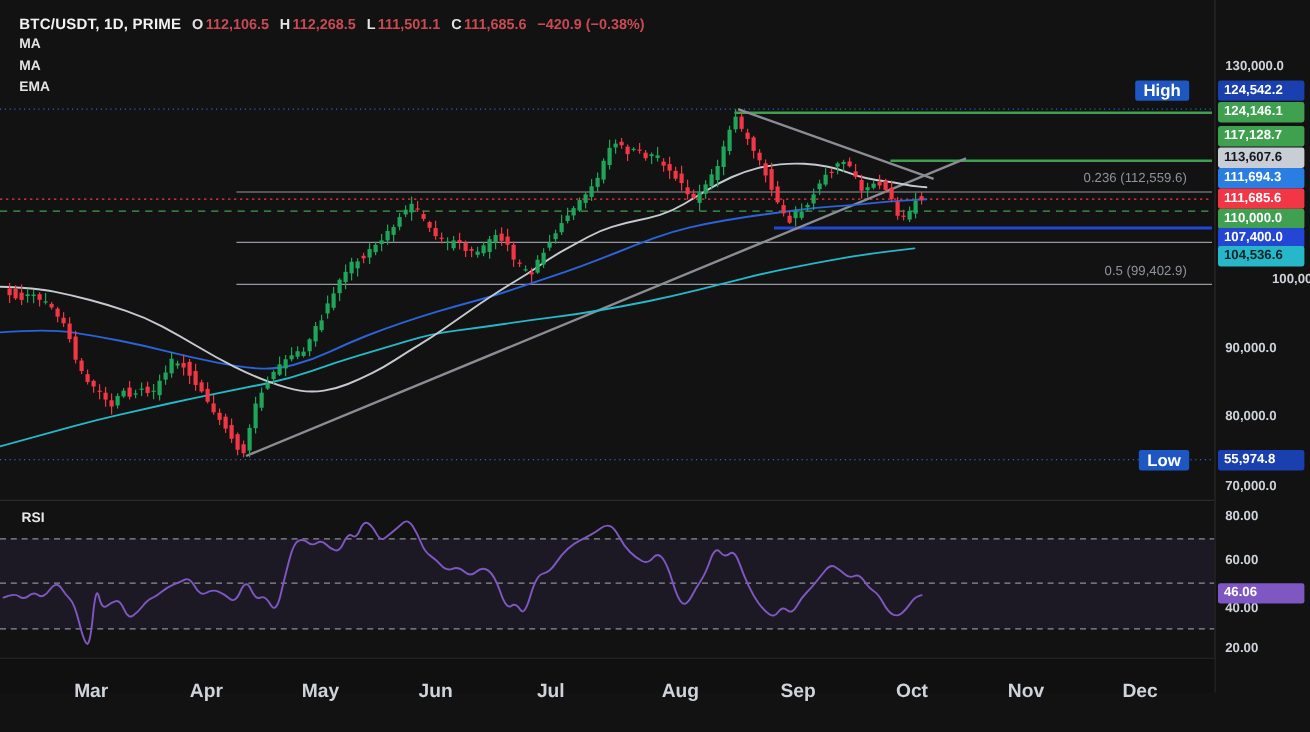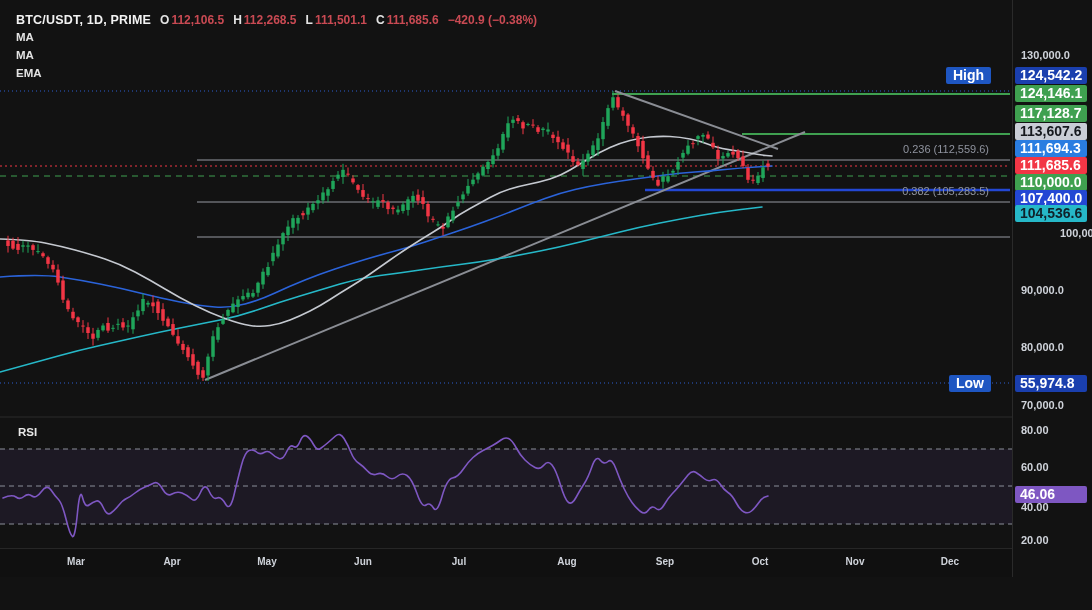--- a/index.html
+++ b/index.html
@@ -5,37 +5,37 @@
   html,body{margin:0;padding:0;background:#0c0c0c;}
   *{box-sizing:border-box;}
   #app{position:relative;width:1092px;height:610px;background:#121212;overflow:hidden;
        font-family:"Liberation Sans",sans-serif;-webkit-font-smoothing:antialiased;}
   #chart-wrap{position:absolute;left:0;top:0;width:1076px;height:577px;}
   #chart-svg{position:absolute;left:0;top:0;}
   
   #axis-col{position:absolute;left:1012px;top:0;width:80px;height:577px;border-left:1px solid #2a2a2a;}
   .tick{position:absolute;left:8px;height:14px;line-height:14px;font-size:11px;font-weight:600;color:#cfd3da;white-space:nowrap;}
   .tag{position:absolute;left:2px;right:5px;height:17px;line-height:17px;border-radius:2px;
-       font-size:14px;font-weight:700;padding:0 5px;white-space:nowrap;}
+       font-size:11px;font-weight:700;padding:0 5px;white-space:nowrap;}
   .side-tag{position:absolute;right:85px;height:17px;line-height:17px;border-radius:2px;background:#1e56c2;
        color:#fff;font-size:14px;font-weight:700;padding:0 7px;}
   
   #legend{position:absolute;left:16px;top:13px;color:#e8e8e8;font-size:12px;}
   .sym-row{display:flex;align-items:baseline;gap:9px;white-space:nowrap;}
   .sym{font-weight:700;font-size:12.5px;color:#f2f2f2;letter-spacing:.2px;}
   .k{font-weight:700;color:#e3e3e3;}
   .v{color:#c94a53;font-weight:600;margin-left:-7px;}
   .chg{color:#c94a53;font-weight:600;}
   .ind{margin-top:3px;font-weight:700;font-size:11.5px;color:#e3e3e3;line-height:15px;}
   
   .fib-label{position:absolute;right:87px;width:240px;text-align:right;font-size:11px;color:#8f939e;height:13px;line-height:13px;}
   .rsi-label{position:absolute;left:18px;top:426px;font-size:11.5px;font-weight:700;color:#e8e8e8;}
   
   #time-row{position:absolute;left:0;top:548px;width:1012px;height:29px;background:#101010;border-top:1px solid #262626;}
-  .month{position:absolute;top:7px;transform:translateX(-50%);font-size:10px;font-weight:700;color:#cfd3da;}
+  .month{position:absolute;top:19px;transform:translateX(-50%);font-size:16px;font-weight:700;color:#cfd3da;}
   
   #bottom-bar{position:absolute;left:0;top:577px;width:1092px;height:33px;background:#1e1e1e;border-top:1px solid #2e2e2e;
        display:flex;align-items:center;padding-left:14px;gap:7px;}
   #brand{color:#d6d6d6;font-size:14px;font-weight:600;}
 </style>
 </head>
 <body>
 
 <div id="app">
   <div id="chart-wrap">
@@ -384,21 +384,21 @@
         <span class="k">C</span>
         <span class="v">111,685.6</span>
         <span class="chg">−420.9 (−0.38%)</span>
       </div>
       <div class="ind">MA</div>
       <div class="ind">MA</div>
       <div class="ind">EMA</div>
     </div>
 
     <div class="fib-label" id="fib0" style="top: 143px;">0.236 (112,559.6)</div>
-    <div class="fib-label" id="fib1" style="top: 185px;">0.382 (105,283.5)</div>
+    <div class="fib-label" id="fib2" style="top: 220px;">0.5 (99,402.9)</div>
 
     <div class="rsi-label">RSI</div>
 
     <div id="axis-col">
         <div class="tick" style="top: 48px;">130,000.0</div>
         <div class="tick" style="top: 226px; margin-left: 39px;">100,000.0</div>
         <div class="tick" style="top: 283px;">90,000.0</div>
         <div class="tick" style="top: 340px;">80,000.0</div>
         <div class="tick" style="top: 398px;">70,000.0</div>
         <div class="tick" style="top: 423px;">80.00</div>

